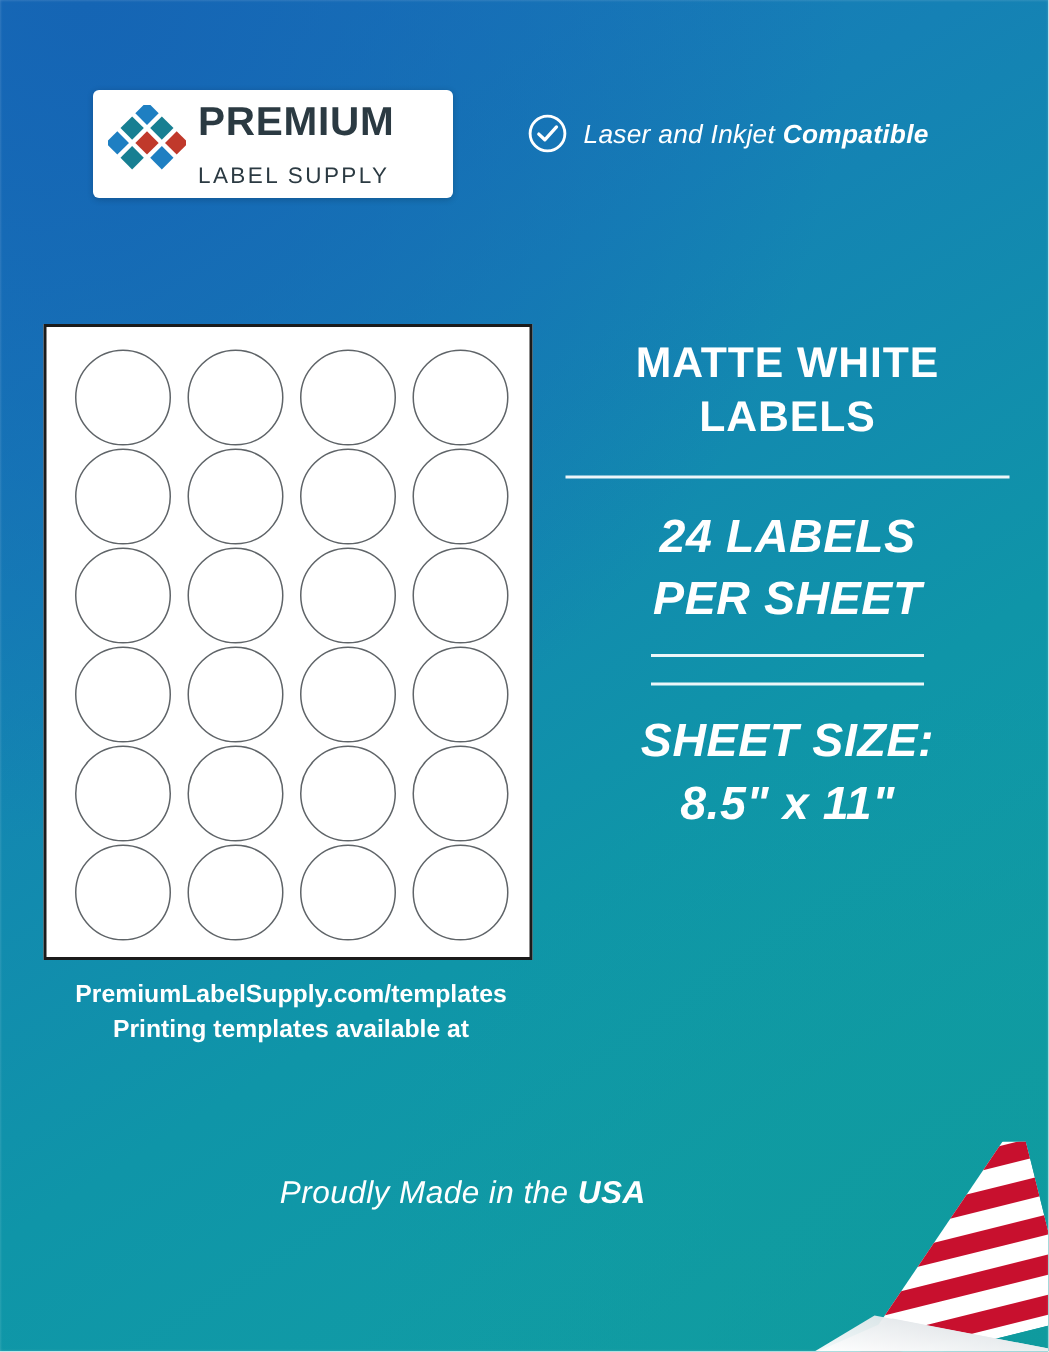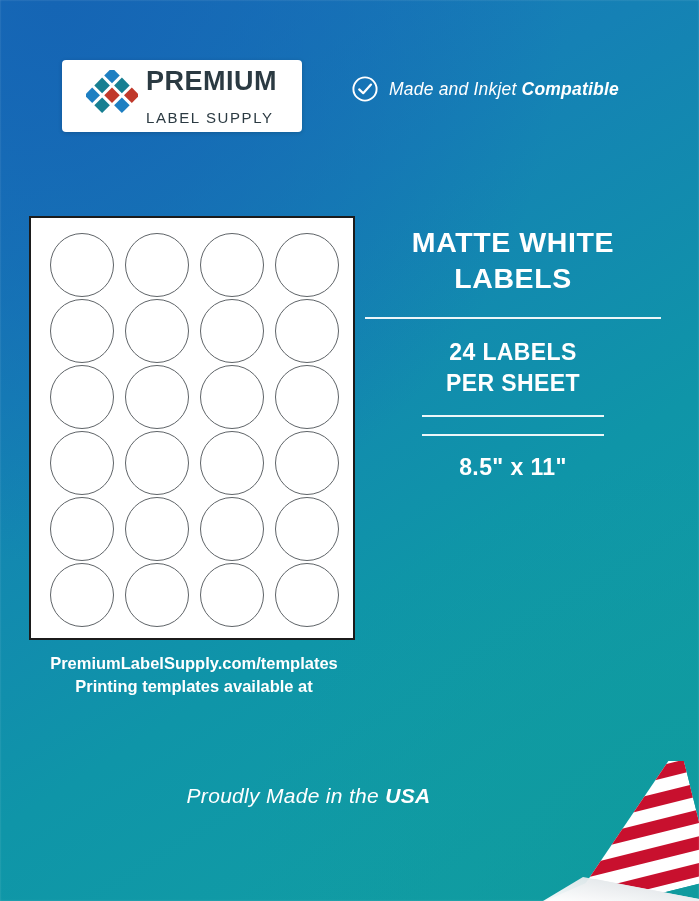--- a/index.html
+++ b/index.html
@@ -45,21 +45,21 @@
     position: absolute;
     left: 62px;
     top: 0;
     width: 240px;
     height: 72px;
     background: #ffffff;
     border-radius: 4px;
     box-shadow: 0 1px 4px rgba(0,0,0,0.18);
     display: flex;
     align-items: center;
-    padding: 0 24px;
+    padding: 0 10px;
     box-sizing: border-box;
   }
   .logo-mark {
     width: 52px;
     height: 52px;
     flex: none;
     margin-right: 8px;
   }
   .logo-words {
     display: flex;
@@ -147,21 +147,21 @@
     text-align: center;
     color: #ffffff;
     font-size: 16.5px;
     font-weight: bold;
     line-height: 1.42;
   }
 
   
   .specs {
     position: absolute;
-    left: 360px;
+    left: 372px;
     top: 224px;
     width: 306px;
     text-align: center;
     color: #ffffff;
   }
   .spec-title {
     font-size: 28.5px;
     font-weight: bold;
     letter-spacing: 0.6px;
     line-height: 1.28;
@@ -171,24 +171,25 @@
     width: 296px;
     height: 2px;
     background: rgba(255,255,255,0.92);
     margin: 20px auto 18px auto;
   }
   .rule.short {
     width: 182px;
     margin: 17px auto 16px auto;
   }
   .spec-block {
-    font-size: 23px;
+    font-size: 31px;
     font-weight: bold;
     line-height: 1.33;
     letter-spacing: 0.4px;
+    font-style: italic;
   }
 
   
   .made-in {
     position: absolute;
     left: 0;
     top: 784px;
     width: 617px;
     text-align: center;
     color: #ffffff;
@@ -236,21 +237,21 @@
       </span>
     </div>
 
     <div class="compat">
       <span class="check-circle">
         <svg viewBox="0 0 26 26" width="26" height="26" aria-hidden="true">
           <circle cx="13" cy="13" r="11.6" fill="none" stroke="#ffffff" stroke-width="1.9"></circle>
           <path d="M7.2 13.4 L11.2 17.2 L19 8.6" fill="none" stroke="#ffffff" stroke-width="2.2" stroke-linecap="round" stroke-linejoin="round"></path>
         </svg>
       </span>
-      <span class="compat-text"><span>Made and Inkjet </span><b>Compatible</b></span>
+      <span class="compat-text"><span>Laser and Inkjet </span><b>Compatible</b></span>
     </div>
   </div>
 
   <div class="sheet">
     <div class="sheet-grid">
       <div class="label-cell">
           <div class="label-circle"></div>
         </div>
       <div class="label-cell">
           <div class="label-circle"></div>
@@ -346,20 +347,21 @@
       <div>24 LABELS</div>
       <div>PER SHEET</div>
     </div>
 
     <div class="rule short"></div>
 
 
     <div class="rule short"></div>
 
     <div class="spec-block">
+      <div>SHEET SIZE:</div>
       <div>8.5" x 11"</div>
     </div>
   </div>
 
   <div class="made-in"><span>Proudly Made in the </span><b>USA</b></div>
 
   <div class="peel">
     <svg viewBox="0 0 156 140" width="156" height="140" aria-hidden="true">
       <defs>
         <clipPath id="peelClip">

